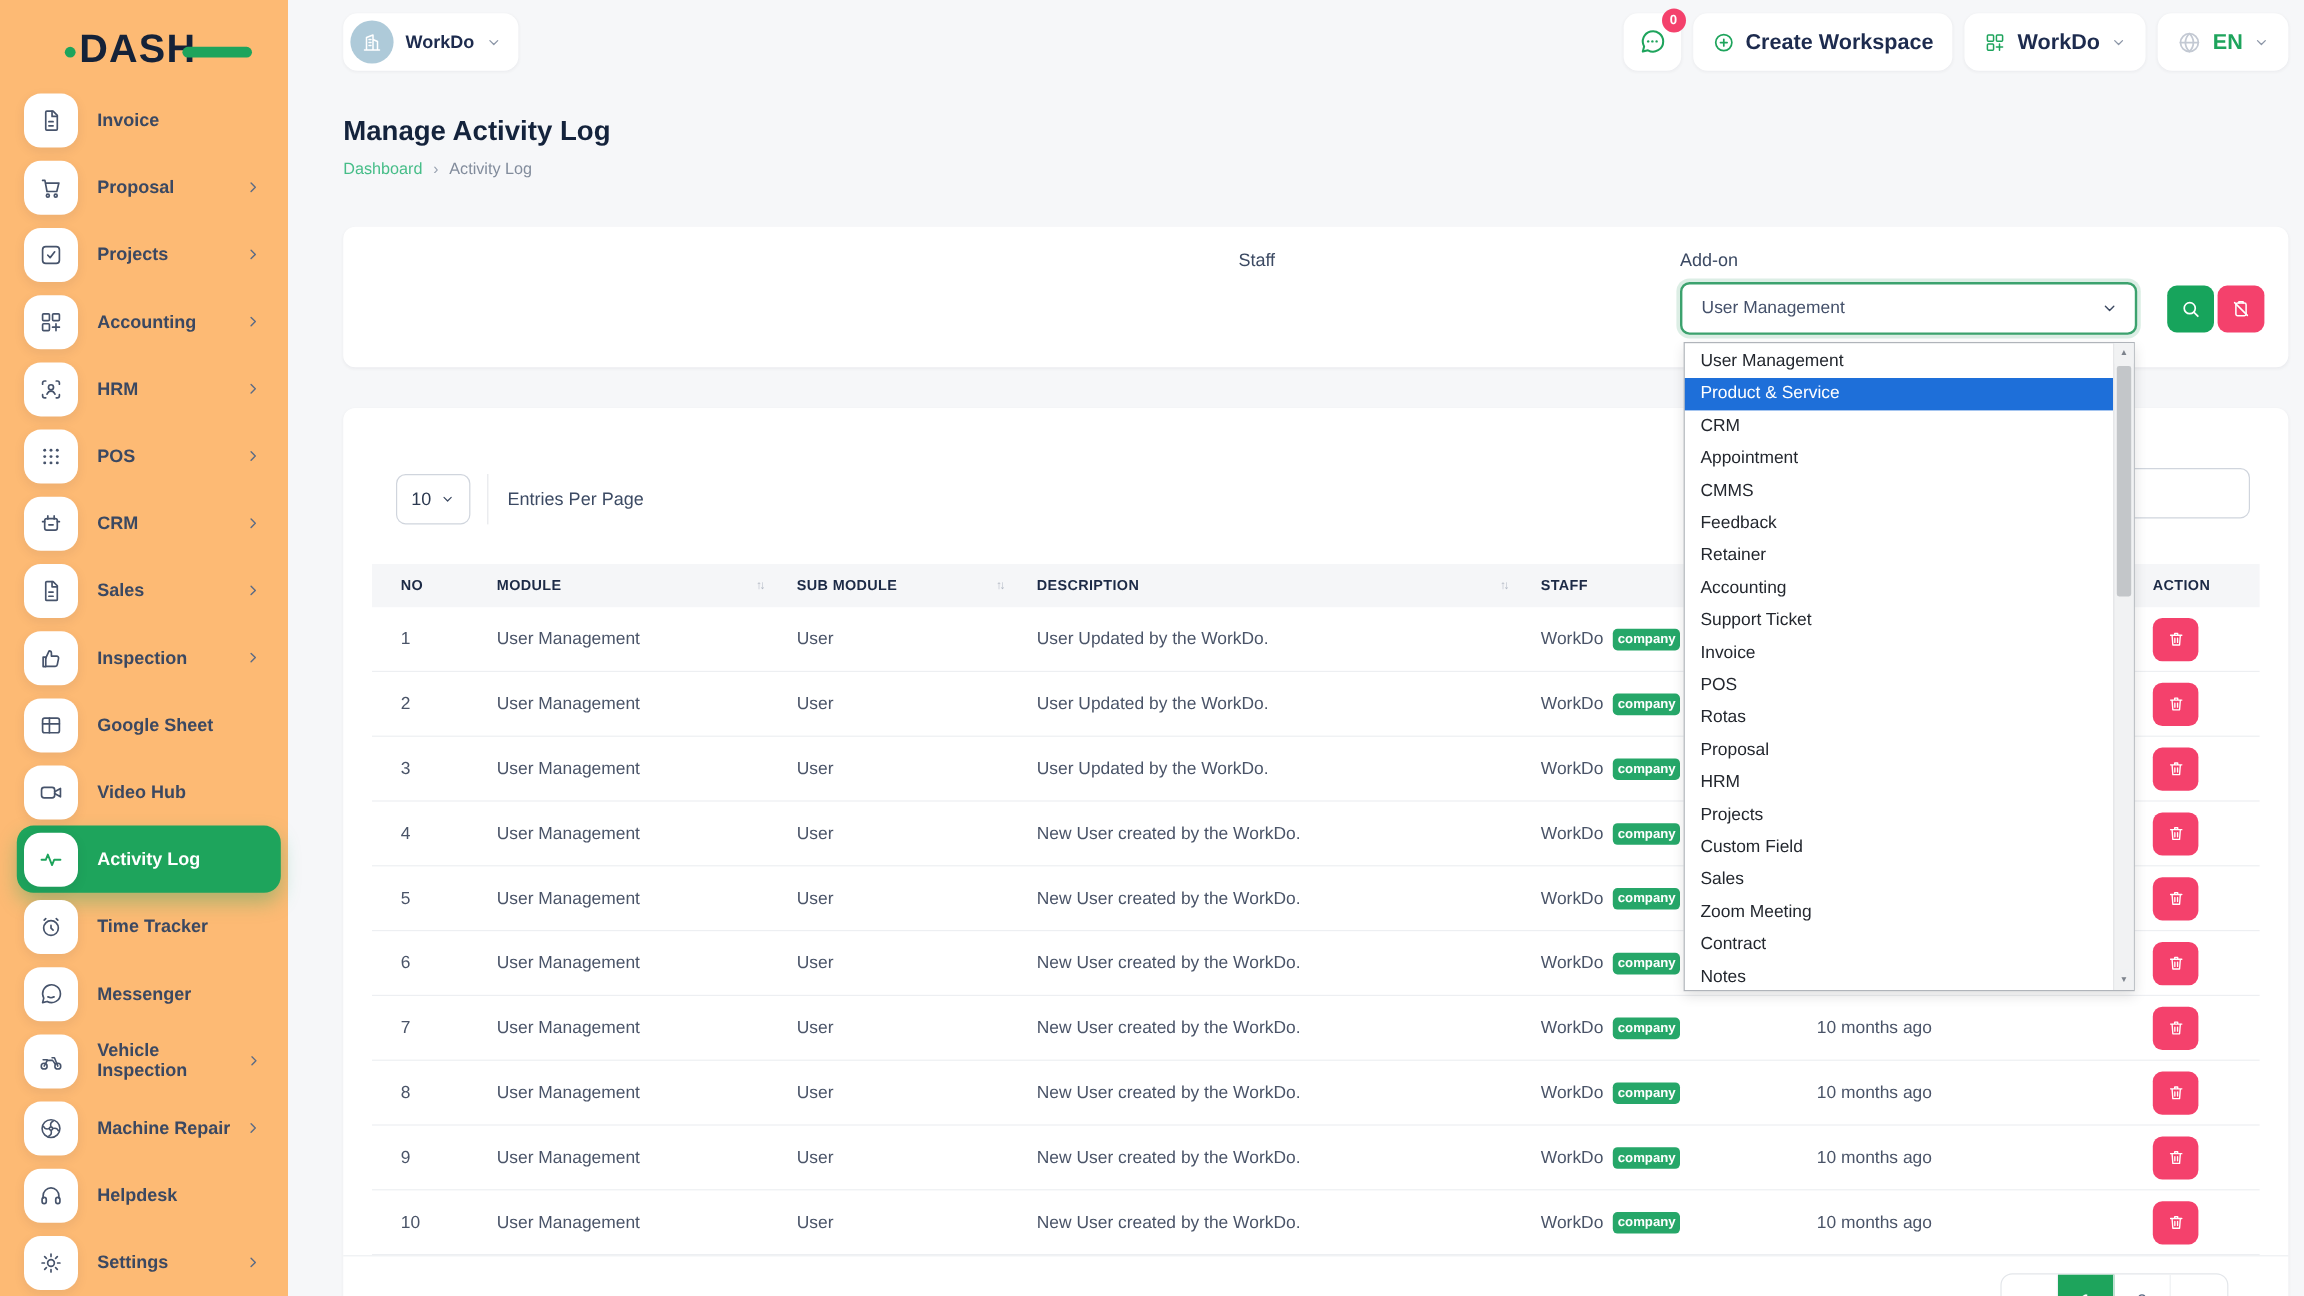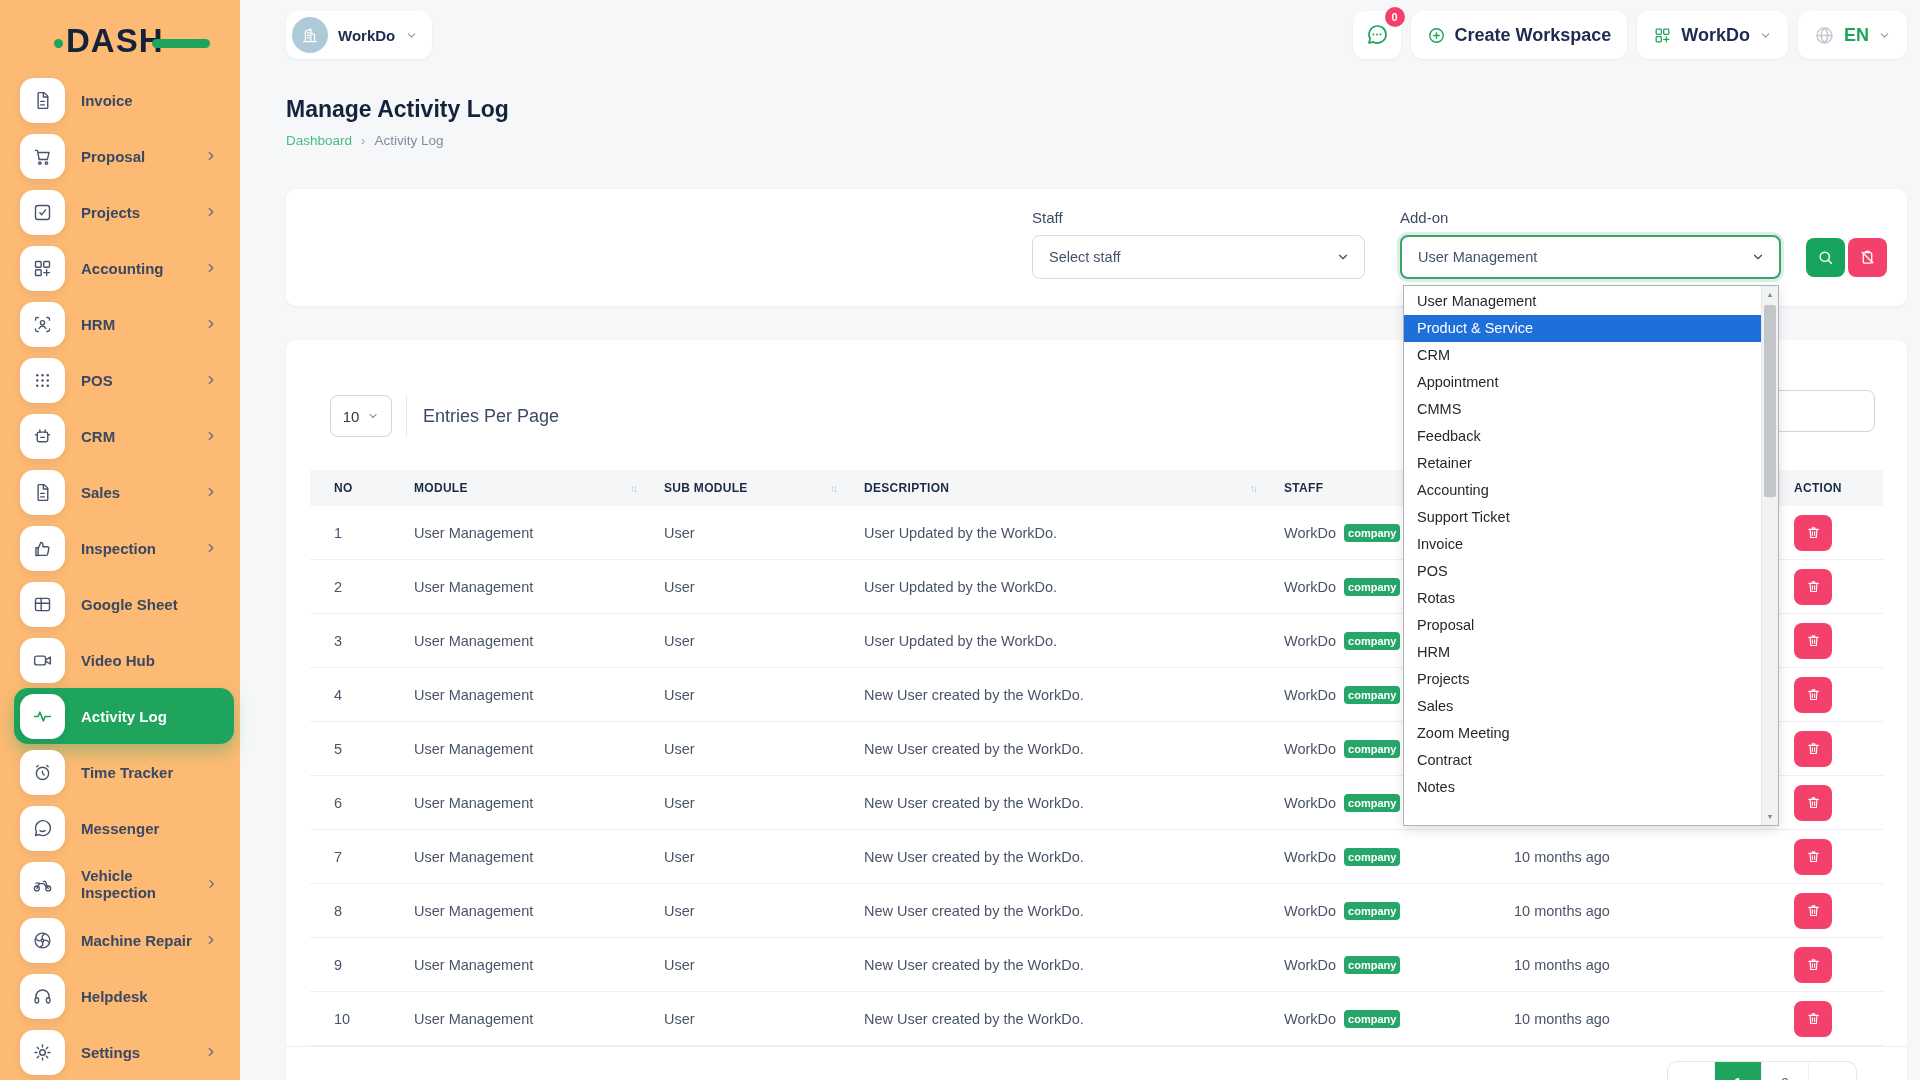--- a/index.html
+++ b/index.html
@@ -71,21 +71,21 @@
   .fselect .sel-chev path { fill:none; stroke:currentColor; stroke-width:2; stroke-linecap:round; stroke-linejoin:round; }
   .fbtn { position:absolute; top:49px; width:39px; height:39px; border:none; border-radius:8px; display:flex; align-items:center; justify-content:center; cursor:pointer; }
   .fbtn svg { width:17px; height:17px; color:#ffffff; }
   .search-btn { left:1520px; background:#17a45c; }
   .reset-btn { left:1562px; background:#f4416c; }
 
   
   .entries-select { position:absolute; left:44px; top:55px; width:62px; height:42px; border:1px solid #d0d5dd; border-radius:8px; display:flex; align-items:center; justify-content:center; gap:8px; font-size:15px; color:#2c3950; cursor:pointer; }
   .entries-select svg { width:12px; height:12px; color:#3b4861; }
   .entries-select svg path { fill:none; stroke:currentColor; stroke-width:2; stroke-linecap:round; stroke-linejoin:round; }
-  .entries-label { position:absolute; left:120px; top:55px; height:42px; display:flex; align-items:center; padding-left:16px; border-left:1px solid #e6e8ec; font-size:18px; color:#3c4a63; }
+  .entries-label { position:absolute; left:120px; top:55px; height:42px; display:flex; align-items:center; padding-left:16px; border-left:1px solid #e6e8ec; font-size:15px; color:#3c4a63; }
   .tsearch { position:absolute; right:32px; top:50px; width:220px; height:42px; border:1px solid #d0d5dd; border-radius:8px; padding:0 14px; font-size:14px; color:#44506a; background:#fff; outline:none; }
 
   .ttable { position:absolute; left:24px; right:24px; top:130px; }
   .trow { display:flex; align-items:center; }
   .thead { height:36px; background:#f5f6f8; font-size:12px; font-weight:700; color:#1c2a46; letter-spacing:.3px; }
   .tbody-row { height:54px; border-bottom:1px solid #edeff2; font-size:14.5px; color:#4a5468; }
   .td, .th { padding-left:24px; display:flex; align-items:center; }
   .c-no{width:80px;} .c-module{width:250px;gap:28px;} .c-sub{width:200px;} .c-desc{width:420px;} .c-staff{width:230px;} .c-date{width:280px;} .c-action{flex:1;}
   .sort { margin-left:auto; margin-right:4px; font-size:10px; letter-spacing:-2px; color:#b4bac6; font-weight:400; }
   .badge { margin-left:8px; background:#26a769; color:#fff; font-size:11px; font-weight:600; padding:3px 4px; border-radius:4px; }
@@ -546,26 +546,20 @@
   <h1 class="page-title">Manage Activity Log</h1>
   <div class="breadcrumb">
     <a class="bc-link">Dashboard</a>
     <span class="bc-sep">›</span>
     <span class="bc-current">Activity Log</span>
   </div>
 
   <section class="card filter-card">
     <div class="fgroup staff">
       <div class="flabel">Staff</div>
-      <div class="fselect staff-select">
-        <span class="fvalue">Select staff</span>
-        <svg class="sel-chev" viewBox="0 0 24 24">
-            <path d="M6 9l6 6 6-6"></path>
-          </svg>
-      </div>
     </div>
     <div class="fgroup addon">
       <div class="flabel">Add-on</div>
       <div class="fselect addon-select">
         <span class="fvalue">User Management</span>
         <svg class="sel-chev" viewBox="0 0 24 24">
             <path d="M6 9l6 6 6-6"></path>
           </svg>
       </div>
     </div>
@@ -817,20 +811,21 @@
         <div class="dd-opt">Feedback</div>
         <div class="dd-opt">Retainer</div>
         <div class="dd-opt">Accounting</div>
         <div class="dd-opt">Support Ticket</div>
         <div class="dd-opt">Invoice</div>
         <div class="dd-opt">POS</div>
         <div class="dd-opt">Rotas</div>
         <div class="dd-opt">Proposal</div>
         <div class="dd-opt">HRM</div>
         <div class="dd-opt">Projects</div>
+        <div class="dd-opt">Custom Field</div>
         <div class="dd-opt">Sales</div>
         <div class="dd-opt">Zoom Meeting</div>
         <div class="dd-opt">Contract</div>
         <div class="dd-opt">Notes</div>
       </div>
     <div class="dd-scroll">
       <div class="dd-up">▲</div>
       <div class="dd-thumb"></div>
       <div class="dd-down">▼</div>
     </div>

